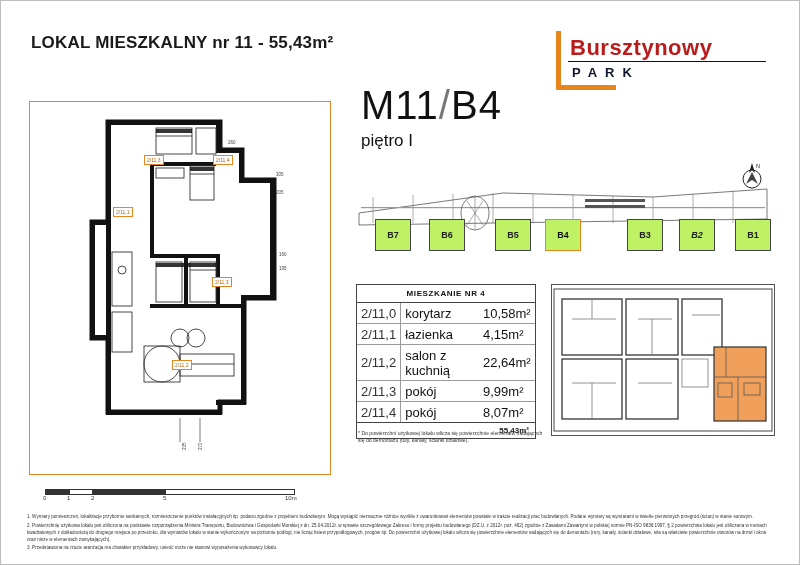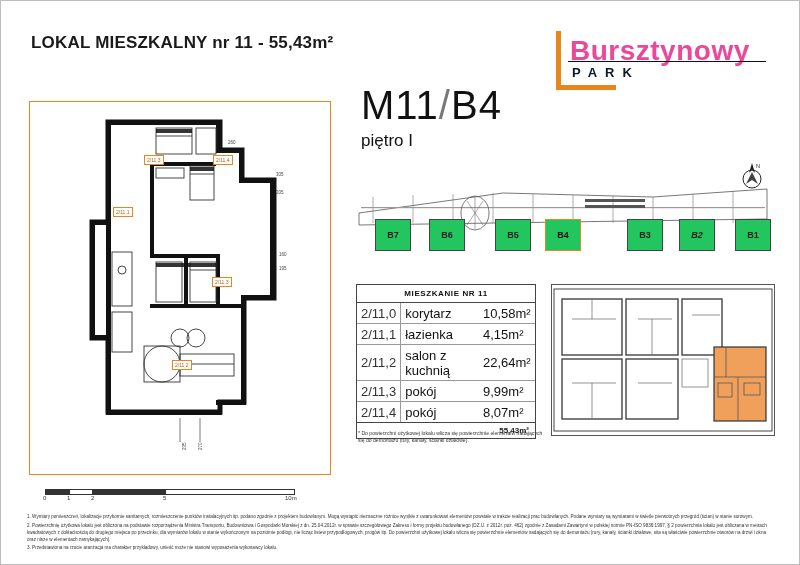--- a/index.html
+++ b/index.html
@@ -6,21 +6,21 @@
   body{width:800px;height:565px;font-family:"Liberation Sans",sans-serif;color:#1a1a1a;overflow:hidden;}
   .page{position:relative;width:800px;height:565px;box-sizing:border-box;border:1px solid #bdbdbd;background:#fff;padding-left:28px;}
 
   
   .doc-title{position:absolute;left:30px;top:32px;font-size:17px;font-weight:700;letter-spacing:.2px;}
   .doc-title .bold{font-weight:700;}
 
   .logo{position:absolute;right:28px;top:28px;width:215px;height:62px;}
   .logo .bar{position:absolute;left:0;top:2px;width:5px;height:54px;background:#e8861e;}
   .logo .bar2{position:absolute;left:0;top:56px;width:60px;height:5px;background:#e8861e;}
-  .logo .l1{position:absolute;left:14px;top:6px;font-size:28px;font-weight:700;letter-spacing:.5px;color:#ec4899;}
+  .logo .l1{position:absolute;left:14px;top:6px;font-size:22px;font-weight:700;letter-spacing:.5px;color:#b91c1c;}
   .logo .l2{position:absolute;left:16px;top:36px;font-size:13px;font-weight:700;letter-spacing:8px;color:#0f172a;}
   .logo .rule{position:absolute;left:12px;top:32px;width:198px;height:1px;background:#111;}
 
   
   .code{position:absolute;left:360px;top:82px;font-size:40px;font-weight:400;letter-spacing:1px;color:#111;}
   .code .slash{color:#777;font-weight:300;}
   .floor{position:absolute;left:360px;top:130px;font-size:17px;color:#111;}
 
   
   .plan-frame{position:absolute;left:28px;top:100px;width:300px;height:372px;border:1.2px solid #e8861e;background:#fff;}
@@ -28,21 +28,21 @@
   .scalebar{position:absolute;left:44px;top:488px;width:270px;height:14px;}
   .scalebar .seg{position:absolute;top:0;height:6px;border:1px solid #333;box-sizing:border-box;}
   .scalebar .lbl{position:absolute;top:6px;font-size:6px;color:#333;}
 
   
   .compass{position:absolute;left:55px;top:108px;width:34px;height:34px;}
   .compass2{position:absolute;left:735px;top:160px;width:32px;height:32px;}
 
   
   .site{position:absolute;left:352px;top:178px;width:418px;height:72px;}
-  .site-box{position:absolute;bottom:0;width:34px;height:30px;border:1px solid #444;background:#22c55e;font-size:9px;display:flex;align-items:center;justify-content:center;font-weight:700;color:#222;}
+  .site-box{position:absolute;bottom:0;width:34px;height:30px;border:1px solid #444;background:#bef264;font-size:9px;display:flex;align-items:center;justify-content:center;font-weight:700;color:#222;}
   .site-box.active{border:1.6px solid #e8861e;color:#111;}
   .site-box.active:after{content:"";position:absolute;left:-1px;top:-1px;right:-1px;bottom:-1px;border:1px solid #e8861e;}
 
   
   .tbl{position:absolute;left:355px;top:283px;width:180px;border:1px solid #444;box-sizing:border-box;}
   .tbl .hd{border-bottom:1px solid #444;text-align:center;font-size:8px;font-weight:700;letter-spacing:.6px;padding:4px 0;color:#111;}
   .tbl table{border-collapse:collapse;width:100%;font-size:13px;color:#111;}
   .tbl td{padding:2.5px 4px;border-bottom:1px solid #9a9a9a;}
   .tbl td.c1{width:34px;border-right:1px solid #9a9a9a;color:#333;}
   .tbl td.c3{text-align:left;width:48px;}
@@ -233,21 +233,21 @@
     <div class="site-box" style="left:22px;">B7</div>
     <div class="site-box" style="left:76px;">B6</div>
     <div class="site-box" style="left:142px;">B5</div>
     <div class="site-box active" style="left:192px;">B4</div>
     <div class="site-box" style="left:274px;">B3</div>
     <div class="site-box" style="left:326px;font-style:italic;">B2</div>
     <div class="site-box" style="left:382px;text-align:center;">B1</div>
   </div>
 
   <div class="tbl">
-    <div class="hd">MIESZKANIE NR 11</div>
+    <div class="hd">MIESZKANIE NR 4</div>
     <table>
       <tbody>
           <tr>
         <td class="c1">2/11,0</td>
         <td class="c2">korytarz</td>
         <td class="c3">10,58m²</td>
       </tr>
       <tr>
         <td class="c1">2/11,1</td>
         <td class="c2">łazienka</td>

